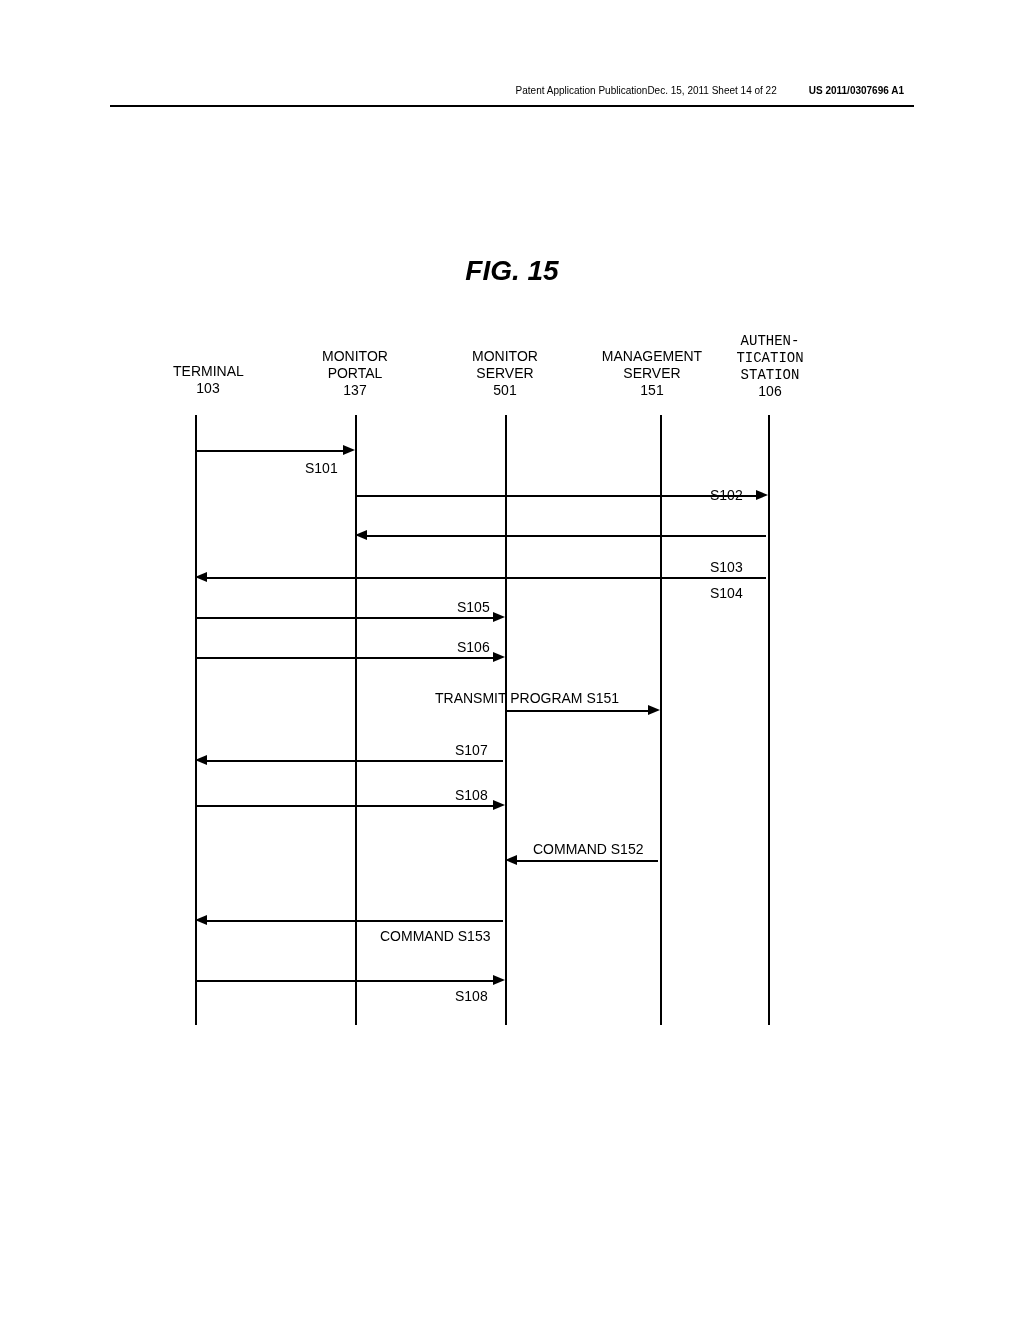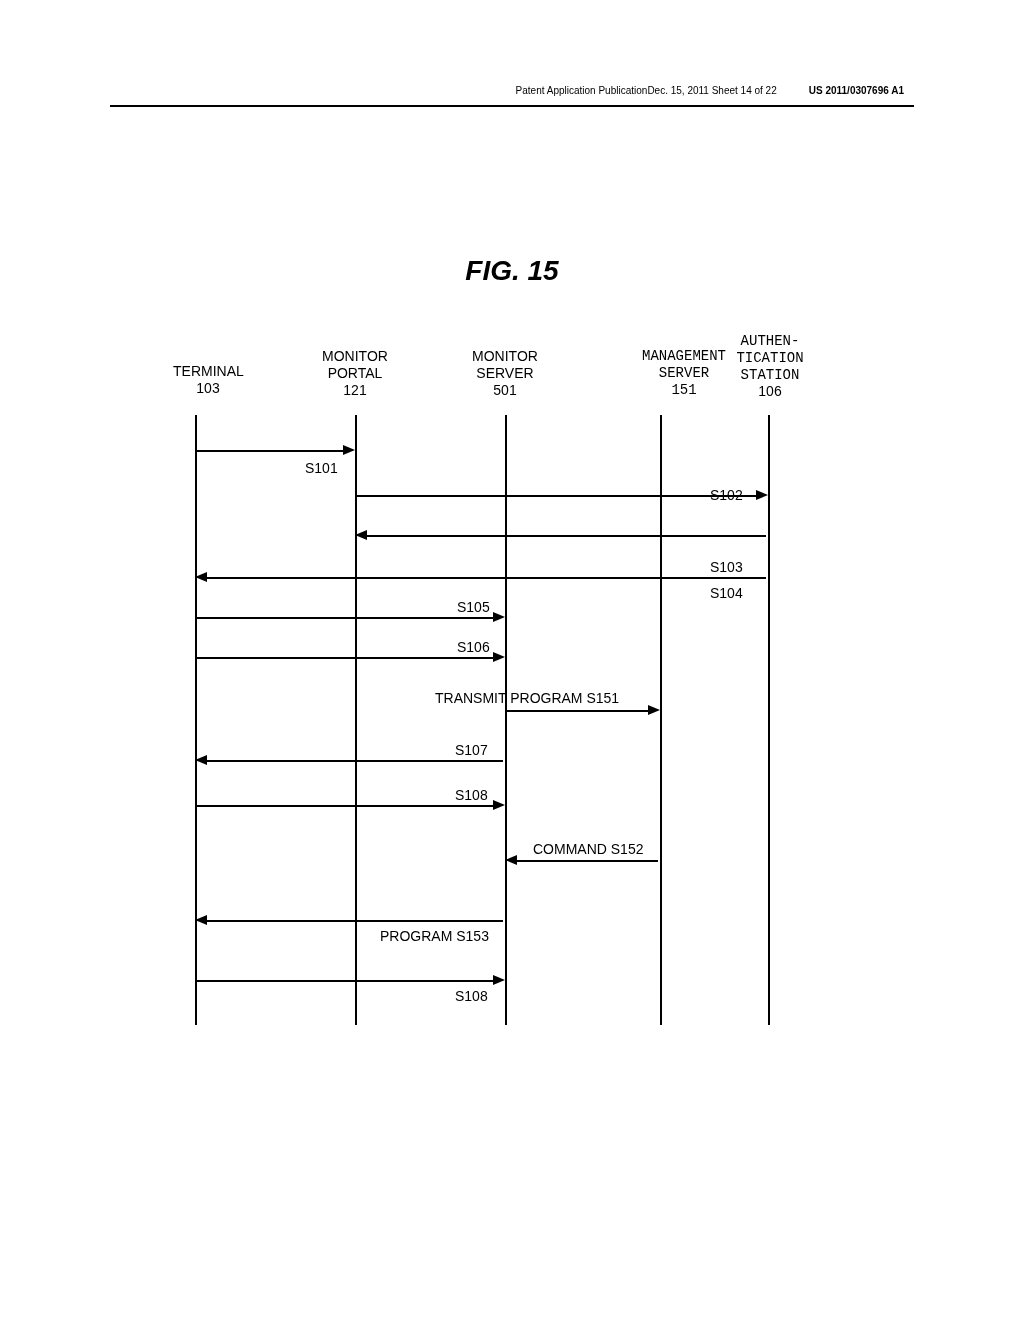--- a/index.html
+++ b/index.html
@@ -114,28 +114,28 @@
 
 <div class="diagram">
 
   <div class="actor-label" style="left:10px; top:8px; width:70px;margin-left:8px;">
     <div>TERMINAL</div>
     <div>103</div>
   </div>
   <div class="actor-label" style="left:160px; top:-7px; width:80px;">
     <div style="white-space:pre-line;">MONITOR
 PORTAL</div>
-    <div>121</div>
+    <div>137</div>
   </div>
   <div class="actor-label" style="left:310px; top:-7px; width:80px;">
     <div style="white-space:pre-line;">MONITOR
 SERVER</div>
     <div>501</div>
   </div>
-  <div class="actor-label" style="left:474px; top:-7px; width:110px;font-family:Liberation Mono, monospace;">
+  <div class="actor-label" style="left:442px; top:-7px; width:110px;">
     <div style="white-space:pre-line;">MANAGEMENT
 SERVER</div>
     <div>151</div>
   </div>
   <div class="actor-label" style="left:575px; top:-22px; width:80px;">
     <div style="white-space:pre-line;font-family:Liberation Mono, monospace;">AUTHEN-
 TICATION
 STATION</div>
     <div>106</div>
   </div>
@@ -181,19 +181,19 @@
   <div class="arrow-line" style="left:42px; top:450px; width:298px;"></div>
   <div class="arrow-head-right" style="left:338px; top:445px;"></div>
   <div class="msg-label" style="left:300px; top:432px;">S108</div>
 
   <div class="arrow-line" style="left:362px; top:505px; width:141px;"></div>
   <div class="arrow-head-left" style="left:350px; top:500px;"></div>
   <div class="msg-label" style="left:378px; top:486px;">COMMAND  S152</div>
 
   <div class="arrow-line" style="left:52px; top:565px; width:296px;"></div>
   <div class="arrow-head-left" style="left:40px; top:560px;"></div>
-  <div class="msg-label" style="left:225px; top:573px;">PROGRAM  S153</div>
+  <div class="msg-label" style="left:225px; top:573px;">COMMAND  S153</div>
 
   <div class="arrow-line" style="left:42px; top:625px; width:298px;"></div>
   <div class="arrow-head-right" style="left:338px; top:620px;"></div>
   <div class="msg-label" style="left:300px; top:633px;">S108</div>
 
 </div>
 
 </body></html>

